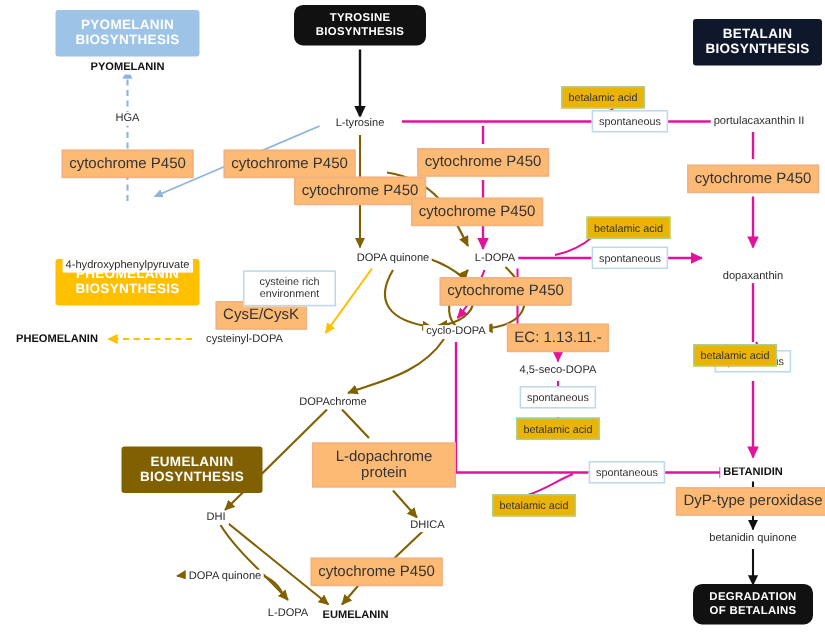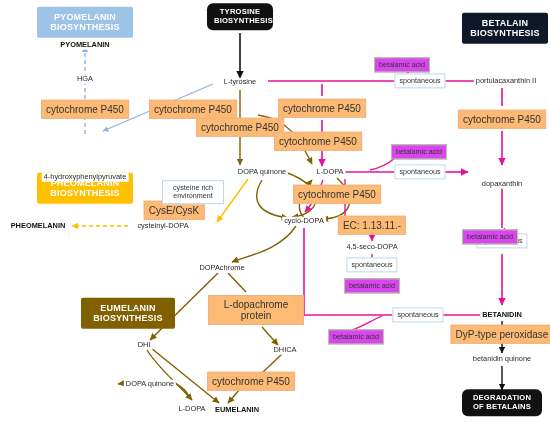--- a/index.html
+++ b/index.html
@@ -21,21 +21,21 @@
   .chip.magenta{background:#0f172a;}
 
   
   .blackbox{font-size:7.6px;font-weight:bold;color:#fff;background:#111111;border-radius:6px;padding:5px 7px;transform:translate(-50%,-50%);letter-spacing:.2px;}
 
   
   .ebox{font-size:10px;color:#333;background:#fdba74;border:1px solid #f0b183;padding:2.5px 4px;transform:translate(-50%,-50%);white-space:nowrap;}
   .ebox.multi{white-space:normal;width:96px;}
   .sbox{font-size:7.2px;color:#333;background:#fff;border:1px solid #bdd7ee;padding:2.5px 4px;transform:translate(-50%,-50%);white-space:nowrap;}
   .sbox.multi{white-space:normal;width:62px;}
-  .gbox{font-size:7.2px;color:#333;background:#d946ef;border:1px solid #a9d18e;padding:2.5px 4px;transform:translate(-50%,-50%);white-space:nowrap;}
+  .gbox{font-size:7.2px;color:#333;background:#eab308;border:1px solid #a9d18e;padding:2.5px 4px;transform:translate(-50%,-50%);white-space:nowrap;}
 </style>
 </head>
 <body>
 
 <div id="canvas">
 
   <svg class="edges" viewBox="0 0 550 422">
     <defs>
       <marker id="ah-black" markerWidth="6" markerHeight="6" refX="4.6" refY="2.4" orient="auto">
         <path d="M0,0 L5,2.4 L0,4.8 z" fill="#111111"></path>
@@ -144,21 +144,21 @@
   <div class="node chip brown" style="left:128px;top:313px;width:94px;">
     <div>EUMELANIN</div>
     <div>BIOSYNTHESIS</div>
   </div>
 
   <div class="node chip magenta" style="left:505px;top:28px;width:86px;">
     <div>BETALAIN</div>
     <div>BIOSYNTHESIS</div>
   </div>
 
-  <div class="node blackbox" style="left:240px;top:17px;width:66px;">
+  <div class="node blackbox" style="left:240px;top:17px;width:88px;">
     <div>TYROSINE</div>
     <div>BIOSYNTHESIS</div>
   </div>
 
   <div class="node blackbox" style="left:502px;top:403px;width:80px;">
     <div>DEGRADATION</div>
     <div>OF BETALAINS</div>
   </div>
 
   <div class="node met bold" style="left:85px;top:45px;">PYOMELANIN</div>

